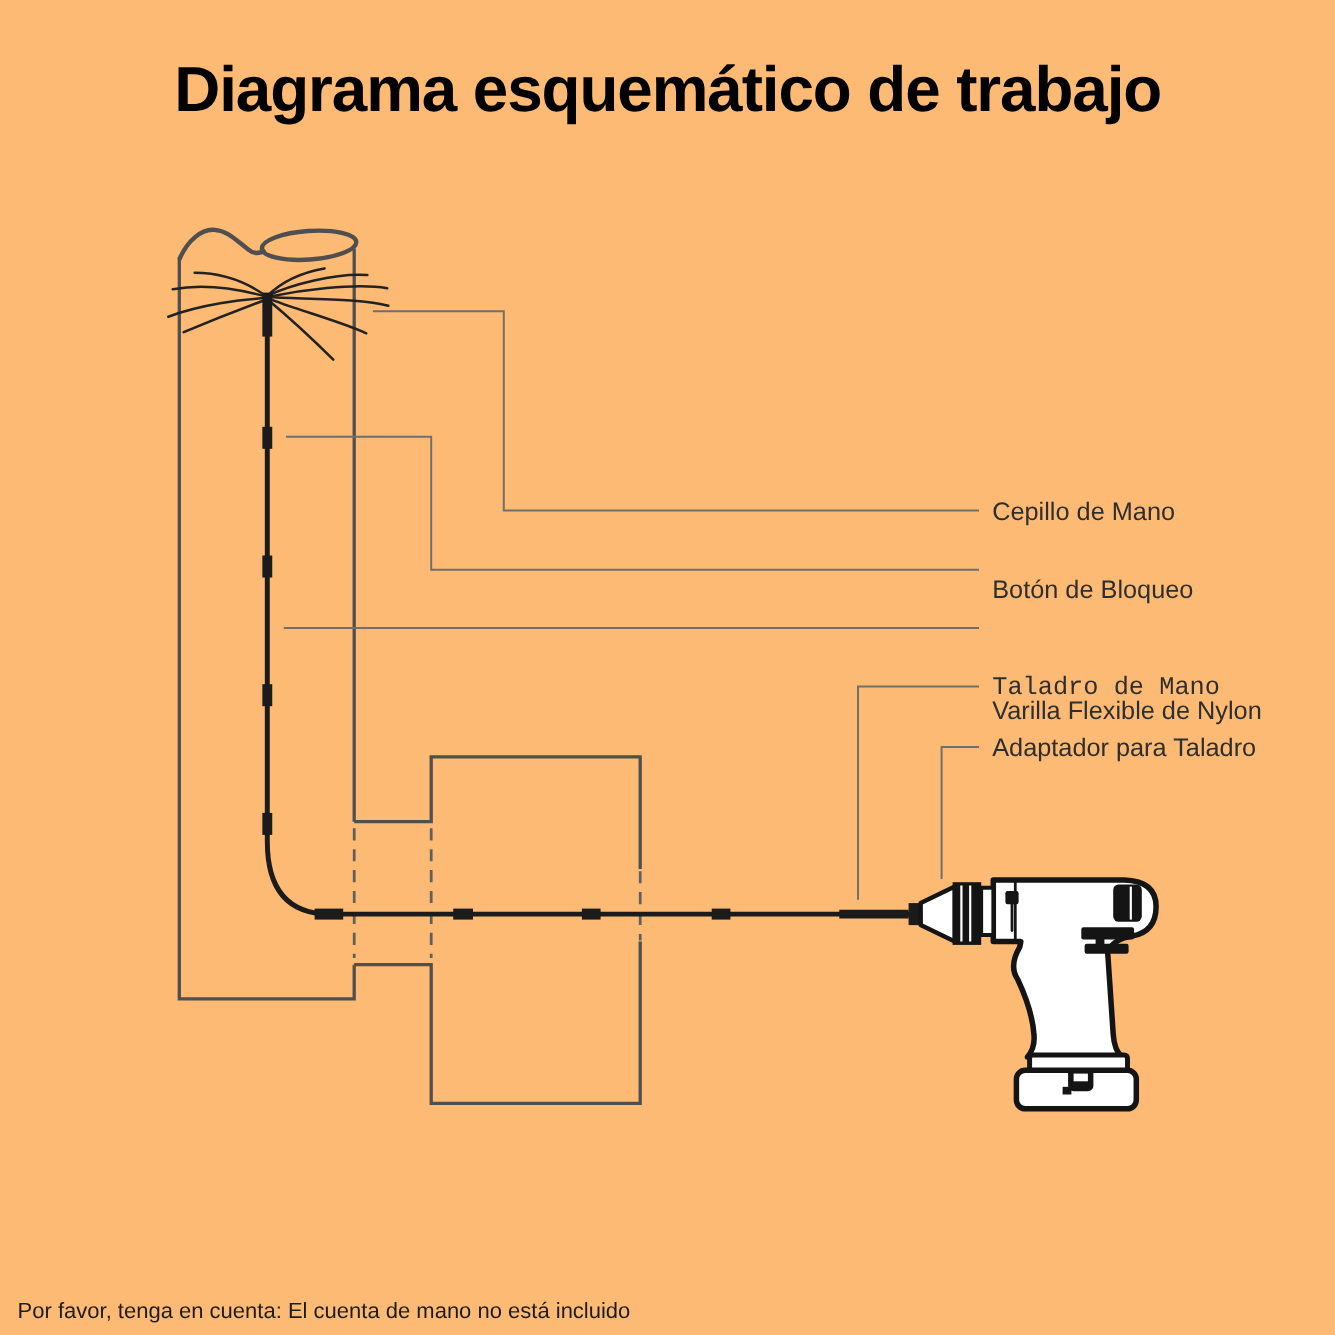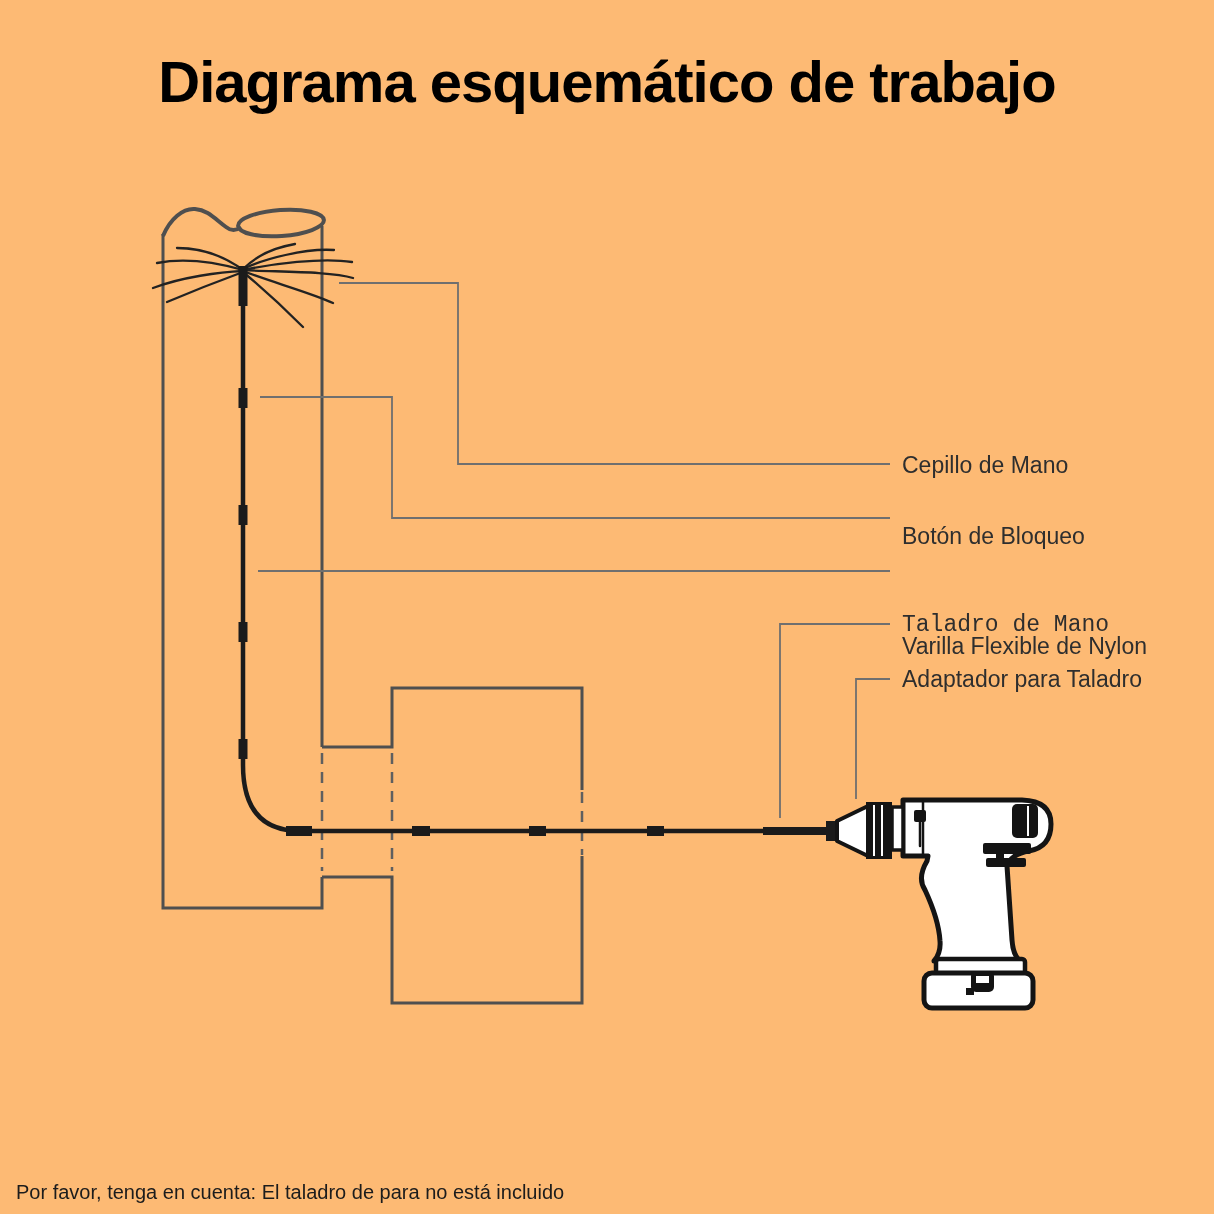--- a/index.html
+++ b/index.html
@@ -156,15 +156,15 @@
       <rect x="976" y="976" width="13" height="7" fill="#ffffff" stroke="none"></rect>
     </g>
   </svg>
 
   <div class="part-label label-brush">Cepillo de Mano</div>
   <div class="part-label label-lock-button">Botón de Bloqueo</div>
   <div class="part-label label-flexible-rod">Varilla Flexible de Nylon</div>
   <div class="part-label label-hand-drill">Taladro de Mano</div>
   <div class="part-label label-drill-adapter">Adaptador para Taladro</div>
 
-  <div class="footer-note">Por favor, tenga en cuenta: El taladro de para no está incluido</div>
+  <div class="footer-note">Por favor, tenga en cuenta: El cuenta de mano no está incluido</div>
 
 </div>
 
 </body></html>

